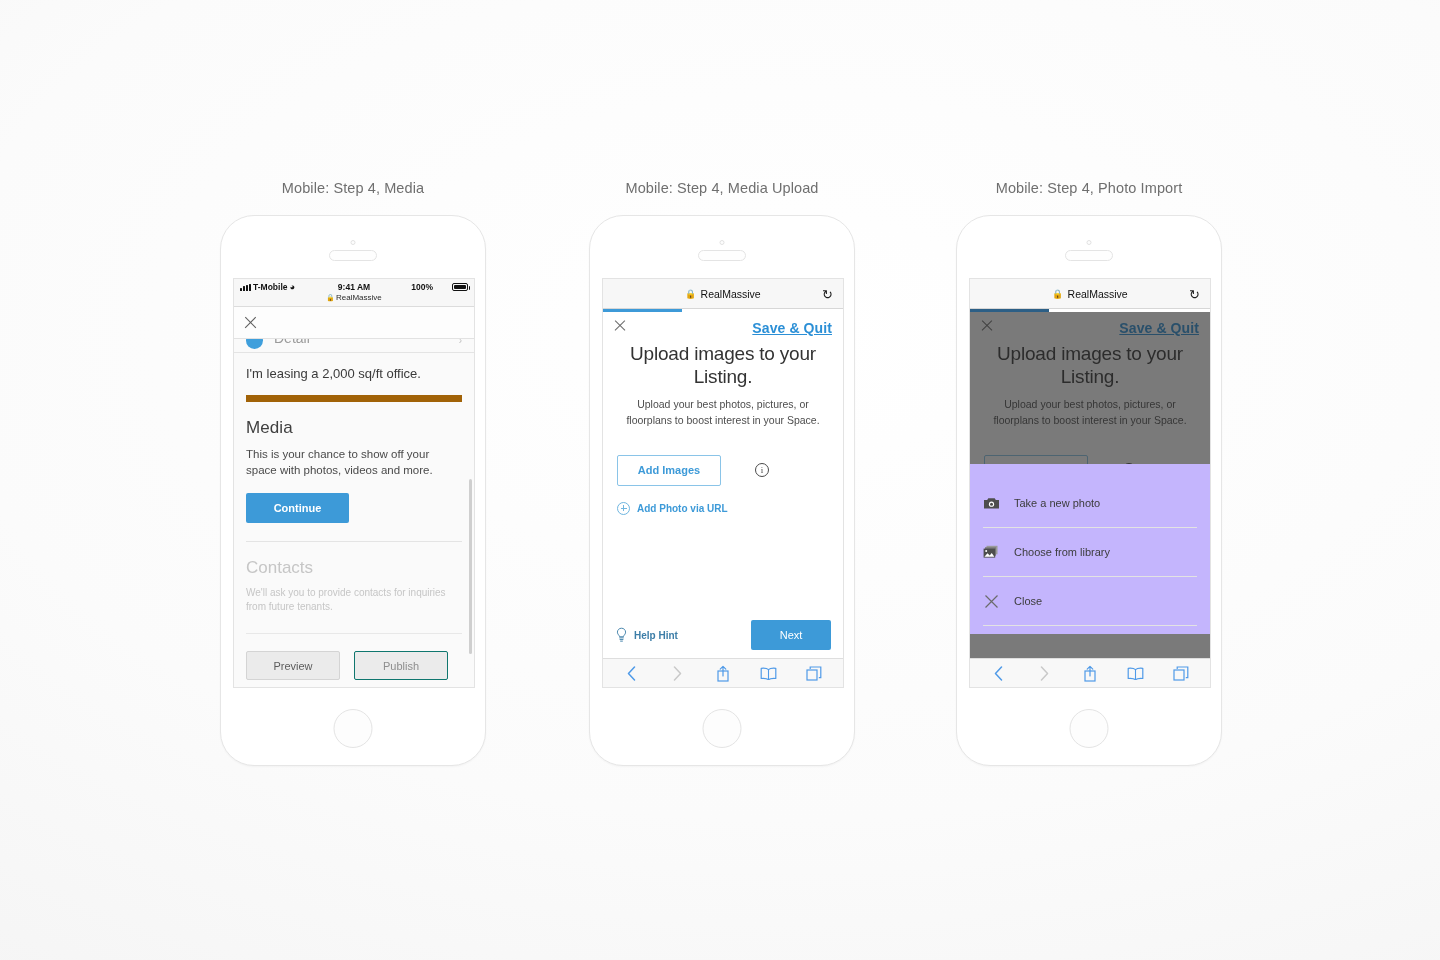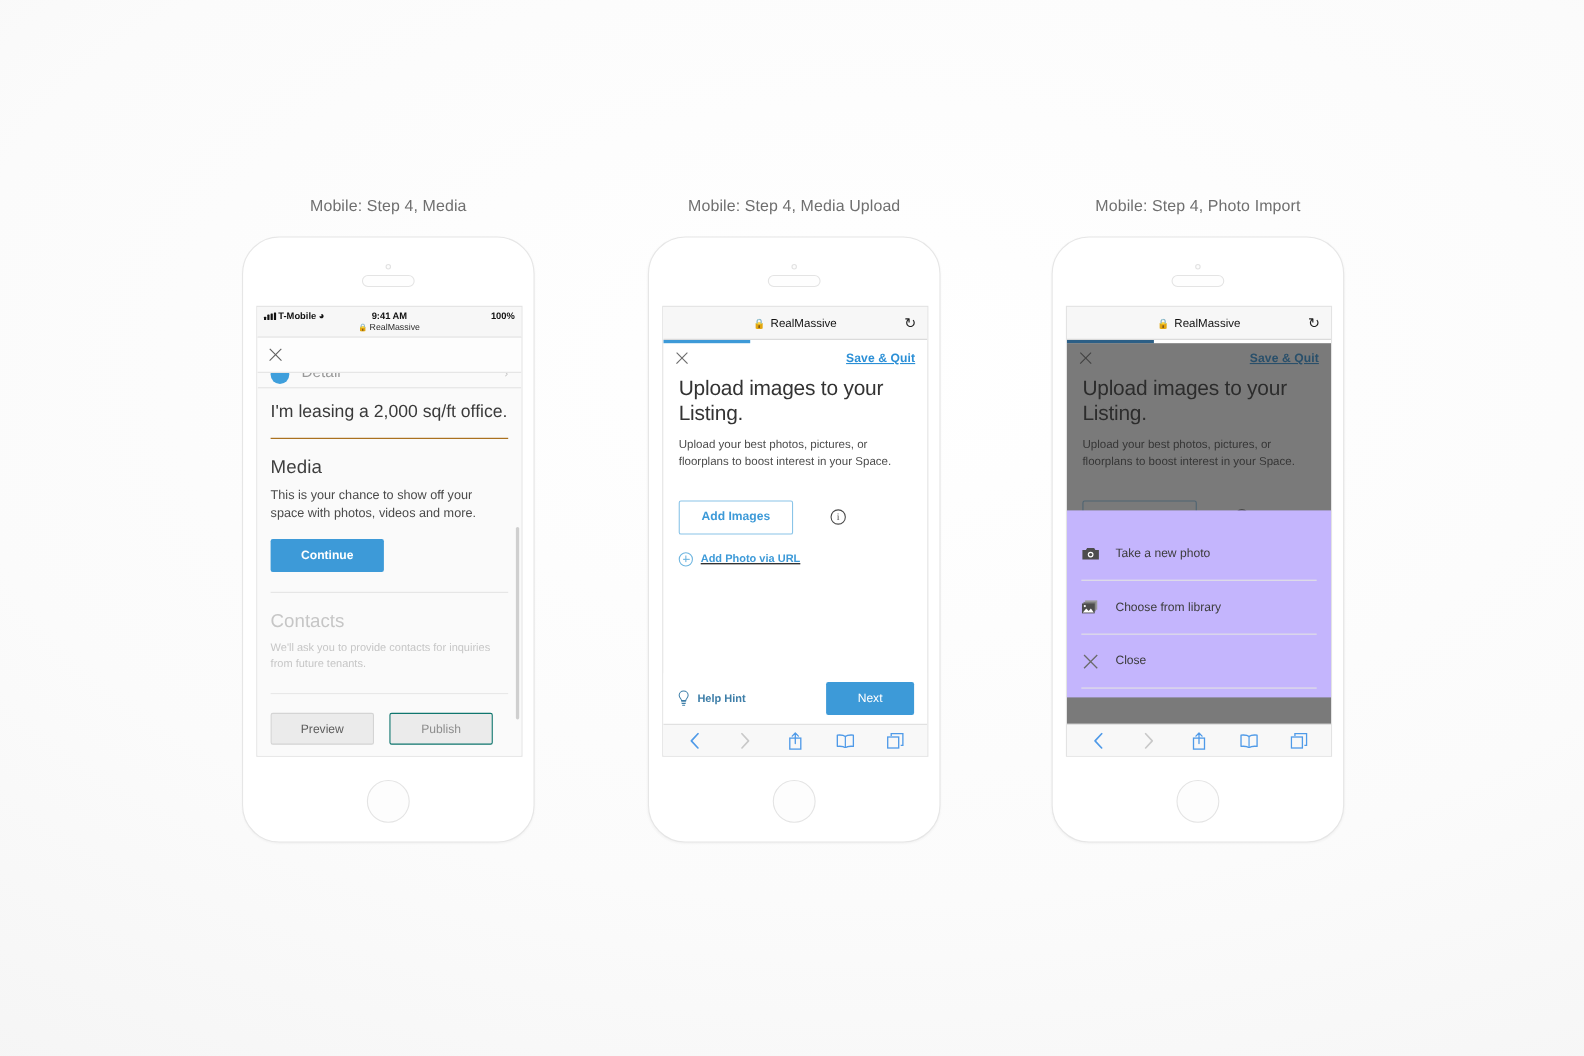--- a/index.html
+++ b/index.html
@@ -80,21 +80,21 @@
   .sb-bars i { width: 2px; background: #111; display: block; border-radius: .5px; }
   .sb-bars i:nth-child(1) { height: 3px; }
   .sb-bars i:nth-child(2) { height: 4.5px; }
   .sb-bars i:nth-child(3) { height: 6px; }
   .sb-bars i:nth-child(4) { height: 7px; }
   .sb-carrier { font-size: 8.5px; }
   .sb-wifi { font-size: 9px; line-height: 1; }
   .sb-center { position: absolute; left: 0; right: 0; text-align: center; top: 3px; font-size: 8.5px; }
   .sb-site { position: absolute; left: 0; right: 0; text-align: center; top: 14px; font-size: 8px; font-weight: normal; color: #2b2b2b; }
   .sb-site .lock { font-size: 7px; margin-right: 1px; }
-  .sb-right { position: absolute; right: 6px; top: 3px; display: flex; align-items: center; gap: 19px; font-size: 8.5px; flex-direction: column; }
+  .sb-right { position: absolute; right: 6px; top: 3px; display: flex; align-items: center; gap: 19px; font-size: 8.5px; }
   .batt { width: 16px; height: 7.5px; border: 1px solid #111; border-radius: 2px; position: relative; }
   .batt::after { content:""; position:absolute; right:-3px; top:2px; width:1.5px; height:3.5px; background:#111; border-radius:0 1px 1px 0;}
   .batt i { display:block; position:absolute; inset:1px; background:#111; border-radius:1px; }
 
   
   .safari-bar {
     height: 30px;
     background: #f7f7f7;
     border-bottom: 1px solid #d7d7d7;
     position: relative;
@@ -125,21 +125,21 @@
   .x-ico:before, .x-ico:after {
     content: ""; position: absolute; left: 0; top: 7px;
     width: 15px; height: 1.2px; background: #5f5f5f;
   }
   .x-ico:before { transform: rotate(45deg); }
   .x-ico:after  { transform: rotate(-45deg); }
 
   .app-top2 { height: 28px; position: relative; background: transparent; }
   .save-quit {
     position: absolute; right: 11px; top: 8px;
-    font-size: 11px; color: #2b8fd6; text-decoration: underline; font-weight: bold;
+    font-size: 14px; color: #2b8fd6; text-decoration: underline; font-weight: bold;
     letter-spacing: .1px;
   }
   .x-ico2 { position: absolute; left: 10px; top: 6px; width: 14px; height: 14px; }
   .x-ico2:before, .x-ico2:after {
     content: ""; position: absolute; left: 0; top: 6.5px;
     width: 14px; height: 1.2px; background: #6b6b6b;
   }
   .x-ico2:before { transform: rotate(45deg); }
   .x-ico2:after  { transform: rotate(-45deg); }
 
@@ -154,22 +154,22 @@
     width: 17px; height: 17px; border-radius: 50%; background: #3f9fdc;
   }
   .cut-text {
     position: absolute; left: 40px; top: -9px;
     font-size: 14px; color: #9a9a9a;
   }
   .cut-chev { position: absolute; right: 12px; top: -4px; font-size: 10px; color: #c4c4c4;}
 
   .sec { padding: 0 12px; }
   .lease-line {
-    font-size: 16px; color: #3a3a3a; padding: 13px 0 14px 0;
-    border-bottom: 1px solid #a16207;
+    font-size: 13px; color: #3a3a3a; padding: 13px 0 14px 0;
+    border-bottom: 7px solid #a16207;
   }
   .h-media { font-size: 17px; color: #3f3f3f; font-weight: normal; padding-top: 16px; letter-spacing: .1px; }
   .p-media { font-size: 11.5px; color: #4a4a4a; line-height: 1.42; padding-top: 8px; }
   .btn-continue {
     margin-top: 14px; width: 103px; height: 30px;
     background: #3d9ad8; color: #fff; border: none; border-radius: 2px;
     font-size: 11px; font-weight: bold; font-family: inherit;
     display: flex; align-items: center; justify-content: center;
   }
   .rule { height: 1px; background: #e4e4e4; margin-top: 18px; }
@@ -186,38 +186,38 @@
     width: 94px; height: 29px; background: #ebebeb; border: 1px solid #0f766e;
     border-radius: 2px; font-size: 11px; color: #8d8d8d; font-family: inherit;
     display: flex; align-items: center; justify-content: center;
   }
   .scrollbar {
     position: absolute; right: 2px; top: 140px;
     width: 3px; height: 175px; border-radius: 2px; background: #cfcfcf;
   }
 
   
-  .up-body { padding: 0 14px; }
+  .up-body { padding: 0 14px; text-align: center; }
   .up-h {
     font-size: 19px; line-height: 1.22; color: #333; font-weight: normal;
     letter-spacing: -.2px; padding-top: 2px;
   }
   .up-p { font-size: 10.5px; line-height: 1.45; color: #4d4d4d; padding-top: 9px; }
   .addrow { display: flex; align-items: center; gap: 34px; padding-top: 27px; }
   .btn-add {
     width: 104px; height: 31px; background: #fff; border: 1px solid #8ac4e8;
     border-radius: 2px; color: #3d9ad8; font-size: 11px; font-weight: bold;
     font-family: inherit; display: flex; align-items: center; justify-content: center;
   }
   .info-ico {
     width: 14px; height: 14px; border-radius: 50%; border: 1px solid #4a4a4a;
     color: #4a4a4a; font-size: 9px; display: flex; align-items: center;
     justify-content: center; font-family: "Liberation Serif", serif;
   }
-  .urlrow { display: flex; align-items: center; gap: 7px; padding-top: 16px; text-decoration: underline; }
+  .urlrow { display: flex; align-items: center; gap: 7px; padding-top: 16px; }
   .plus-ico {
     width: 13px; height: 13px; border-radius: 50%; border: 1px solid #6fb6e0;
     position: relative; flex: 0 0 auto;
   }
   .plus-ico:before, .plus-ico:after {
     content: ""; position: absolute; background: #6fb6e0;
   }
   .plus-ico:before { left: 2.5px; top: 5.4px; width: 6px; height: 1px; }
   .plus-ico:after  { top: 2.5px; left: 5.4px; height: 6px; width: 1px; }
   .url-lbl { font-size: 10px; color: #3d9ad8; font-weight: bold; }

